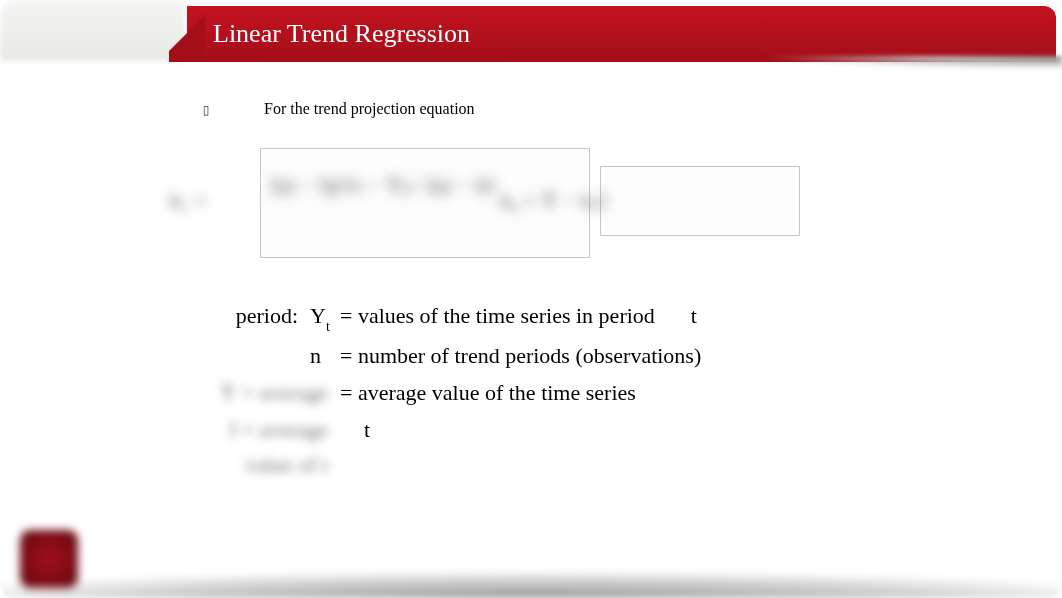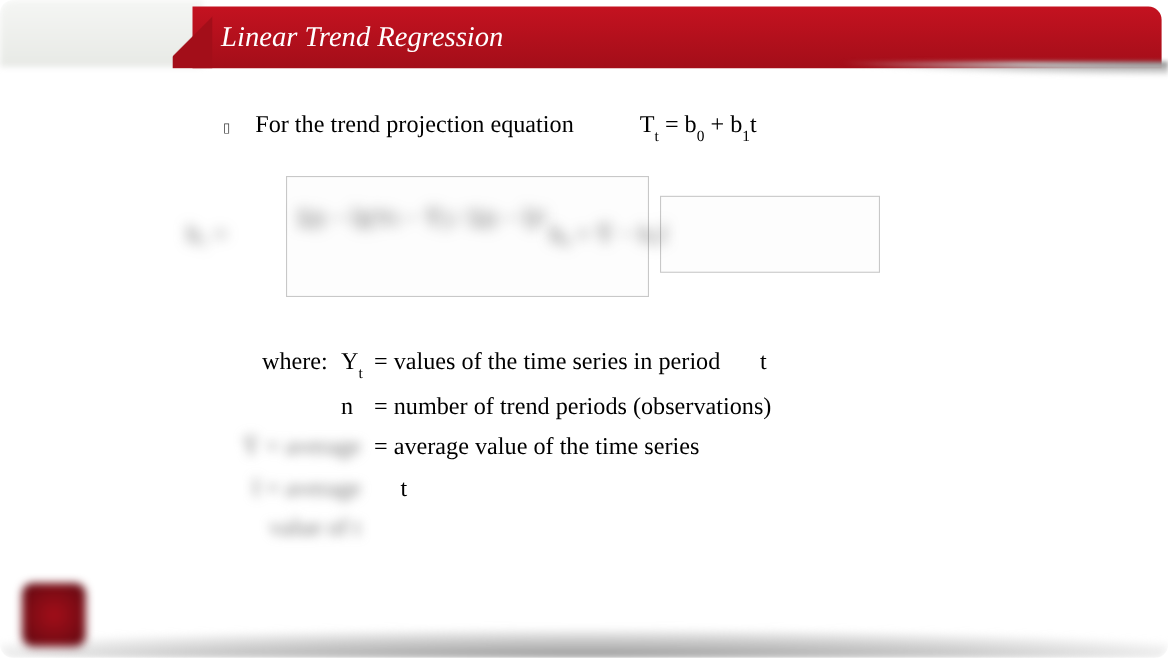--- a/index.html
+++ b/index.html
@@ -30,28 +30,27 @@
       width: 185px;
       height: 60px;
       background: linear-gradient(180deg, #f5f6f4 0%, #e8eae6 100%);
       border-bottom: 1px solid #d0d2ce;
       border-radius: 12px 0 0 0;
       filter: blur(3px);
     }
     .title-bar {
       position: absolute;
       top: 6px;
-      left: 175px;
+      left: 187px;
       right: 6px;
       height: 56px;
       background: linear-gradient(180deg, #c41220 0%, #a30e19 100%);
       border-radius: 0 12px 0 0;
       display: flex;
       align-items: center;
-      font-style: italic;
     }
     .title-bar::before {
       content: '';
       position: absolute;
       left: -18px;
       top: 0;
       width: 36px;
       height: 56px;
       background: linear-gradient(135deg, transparent 48%, #a30e19 50%);
     }
@@ -86,21 +85,22 @@
       margin-bottom: 30px;
     }
     .bullet {
       font-size: 12px;
       color: #333;
       width: 12px;
       text-align: center;
       font-family: Arial, sans-serif;
     }
     .bullet-text {
-      font-size: 22px;
+      font-size: 16px;
+      margin-left: 32px;
     }
     .equation-inline {
       margin-left: 40px;
       font-size: 22px;
     }
     .sub {
       font-size: 14px;
       vertical-align: sub;
       position: relative;
       top: 3px;
@@ -191,36 +191,33 @@
       <div class="title-text">Linear Trend Regression</div>
     </div>
     <div class="header-swoosh"></div>
   </div>
 
   <div class="content">
 
     <div class="bullet-row">
       <span class="bullet">▯</span>
       <span class="bullet-text">For the trend projection equation</span>
-      <span class="equation-inline">
-        <span>T</span><span class="sub">t</span><span> = b</span><span class="sub">0</span><span> + b</span><span class="sub">1</span><span>t</span>
-      </span>
     </div>
 
     <div class="formula-area">
       <div class="formula-box" style="left:90px; top:0; width:330px; height:110px;"></div>
       <div class="formula-box" style="left:430px; top:18px; width:200px; height:70px;"></div>
       <div class="formula-blur" style="left:0; top:40px;">b₁ =</div>
       <div class="formula-blur" style="left:100px; top:25px; width:300px;">Σ(t − t̄)(Yt − Ȳ) / Σ(t − t̄)²</div>
       <div class="formula-blur" style="left:330px; top:40px;">b₀ = Ȳ − b₁t̄</div>
     </div>
 
     <div class="defs">
       <div class="def-row">
-        <span class="def-label">where:</span>
+        <span class="def-label">period:</span>
         <span class="def-sym"><span>Y</span><span class="sub">t</span></span>
         <span class="def-eq"> = values of the time series in period</span>
         <span class="def-t">t</span>
       </div>
       <div class="def-row">
         <span class="def-label"></span>
         <span class="def-sym">n</span>
         <span class="def-eq"> = number of trend periods (observations)</span>
       </div>
       <div class="def-row">

